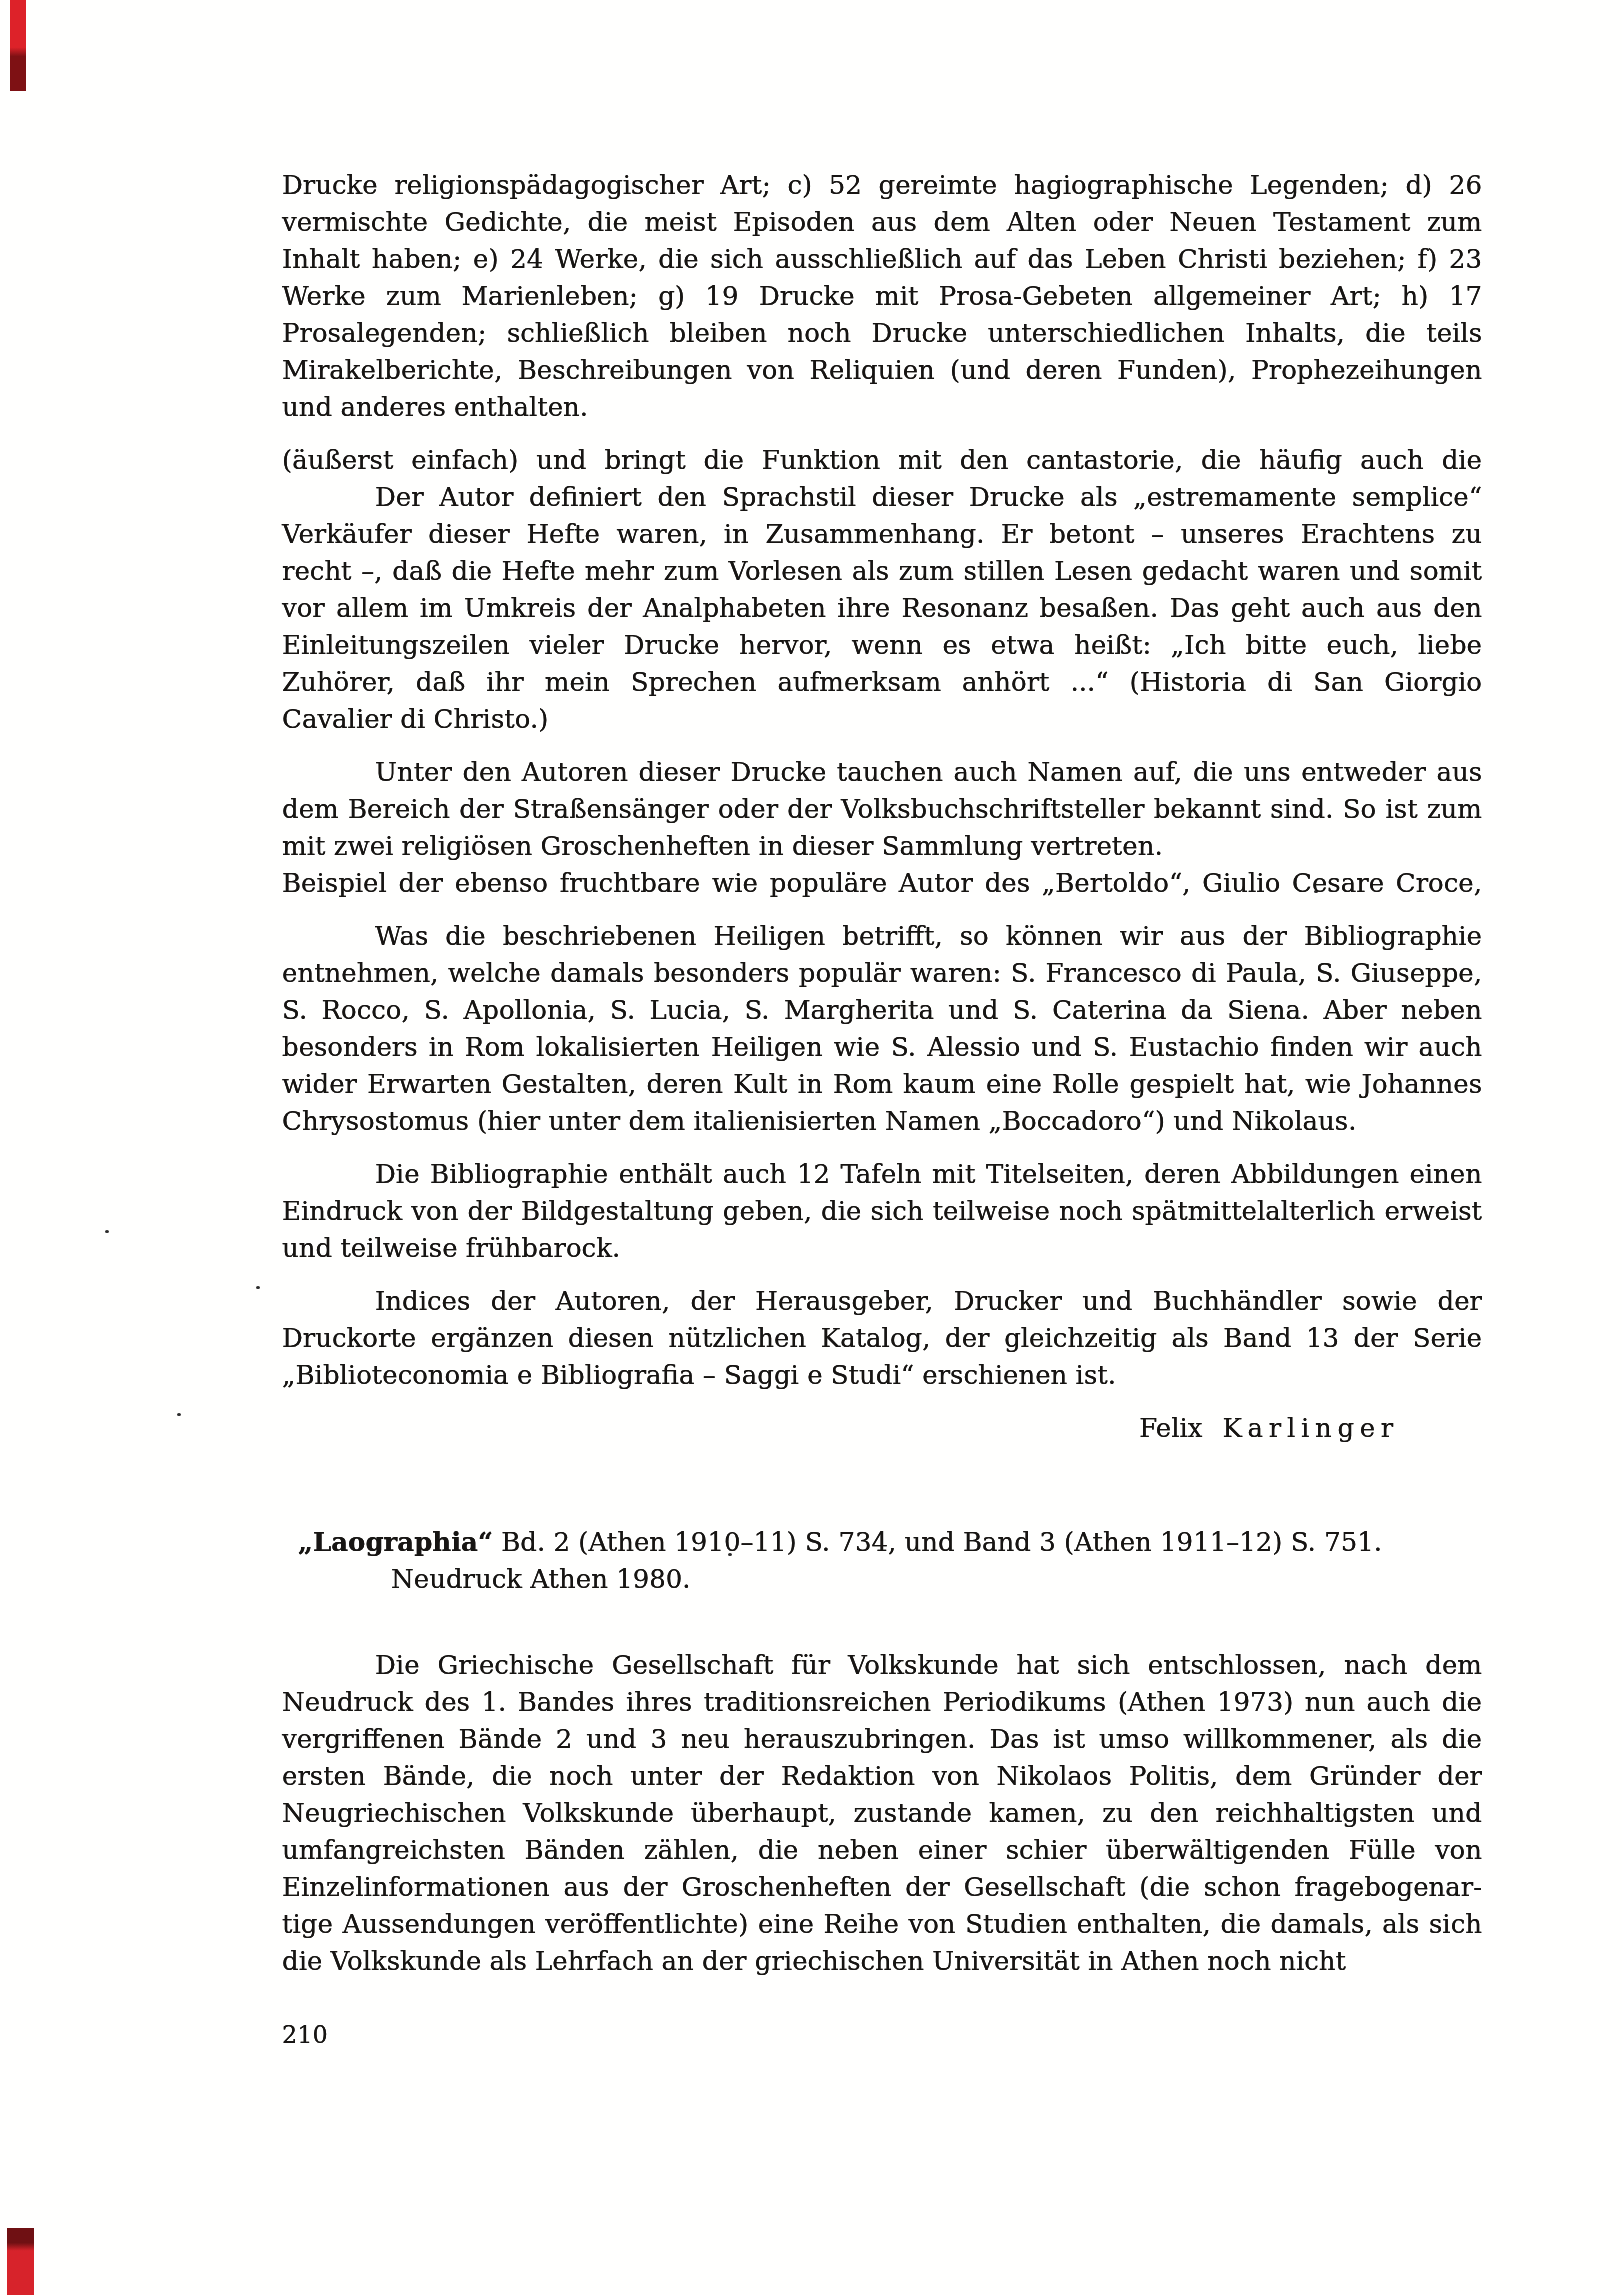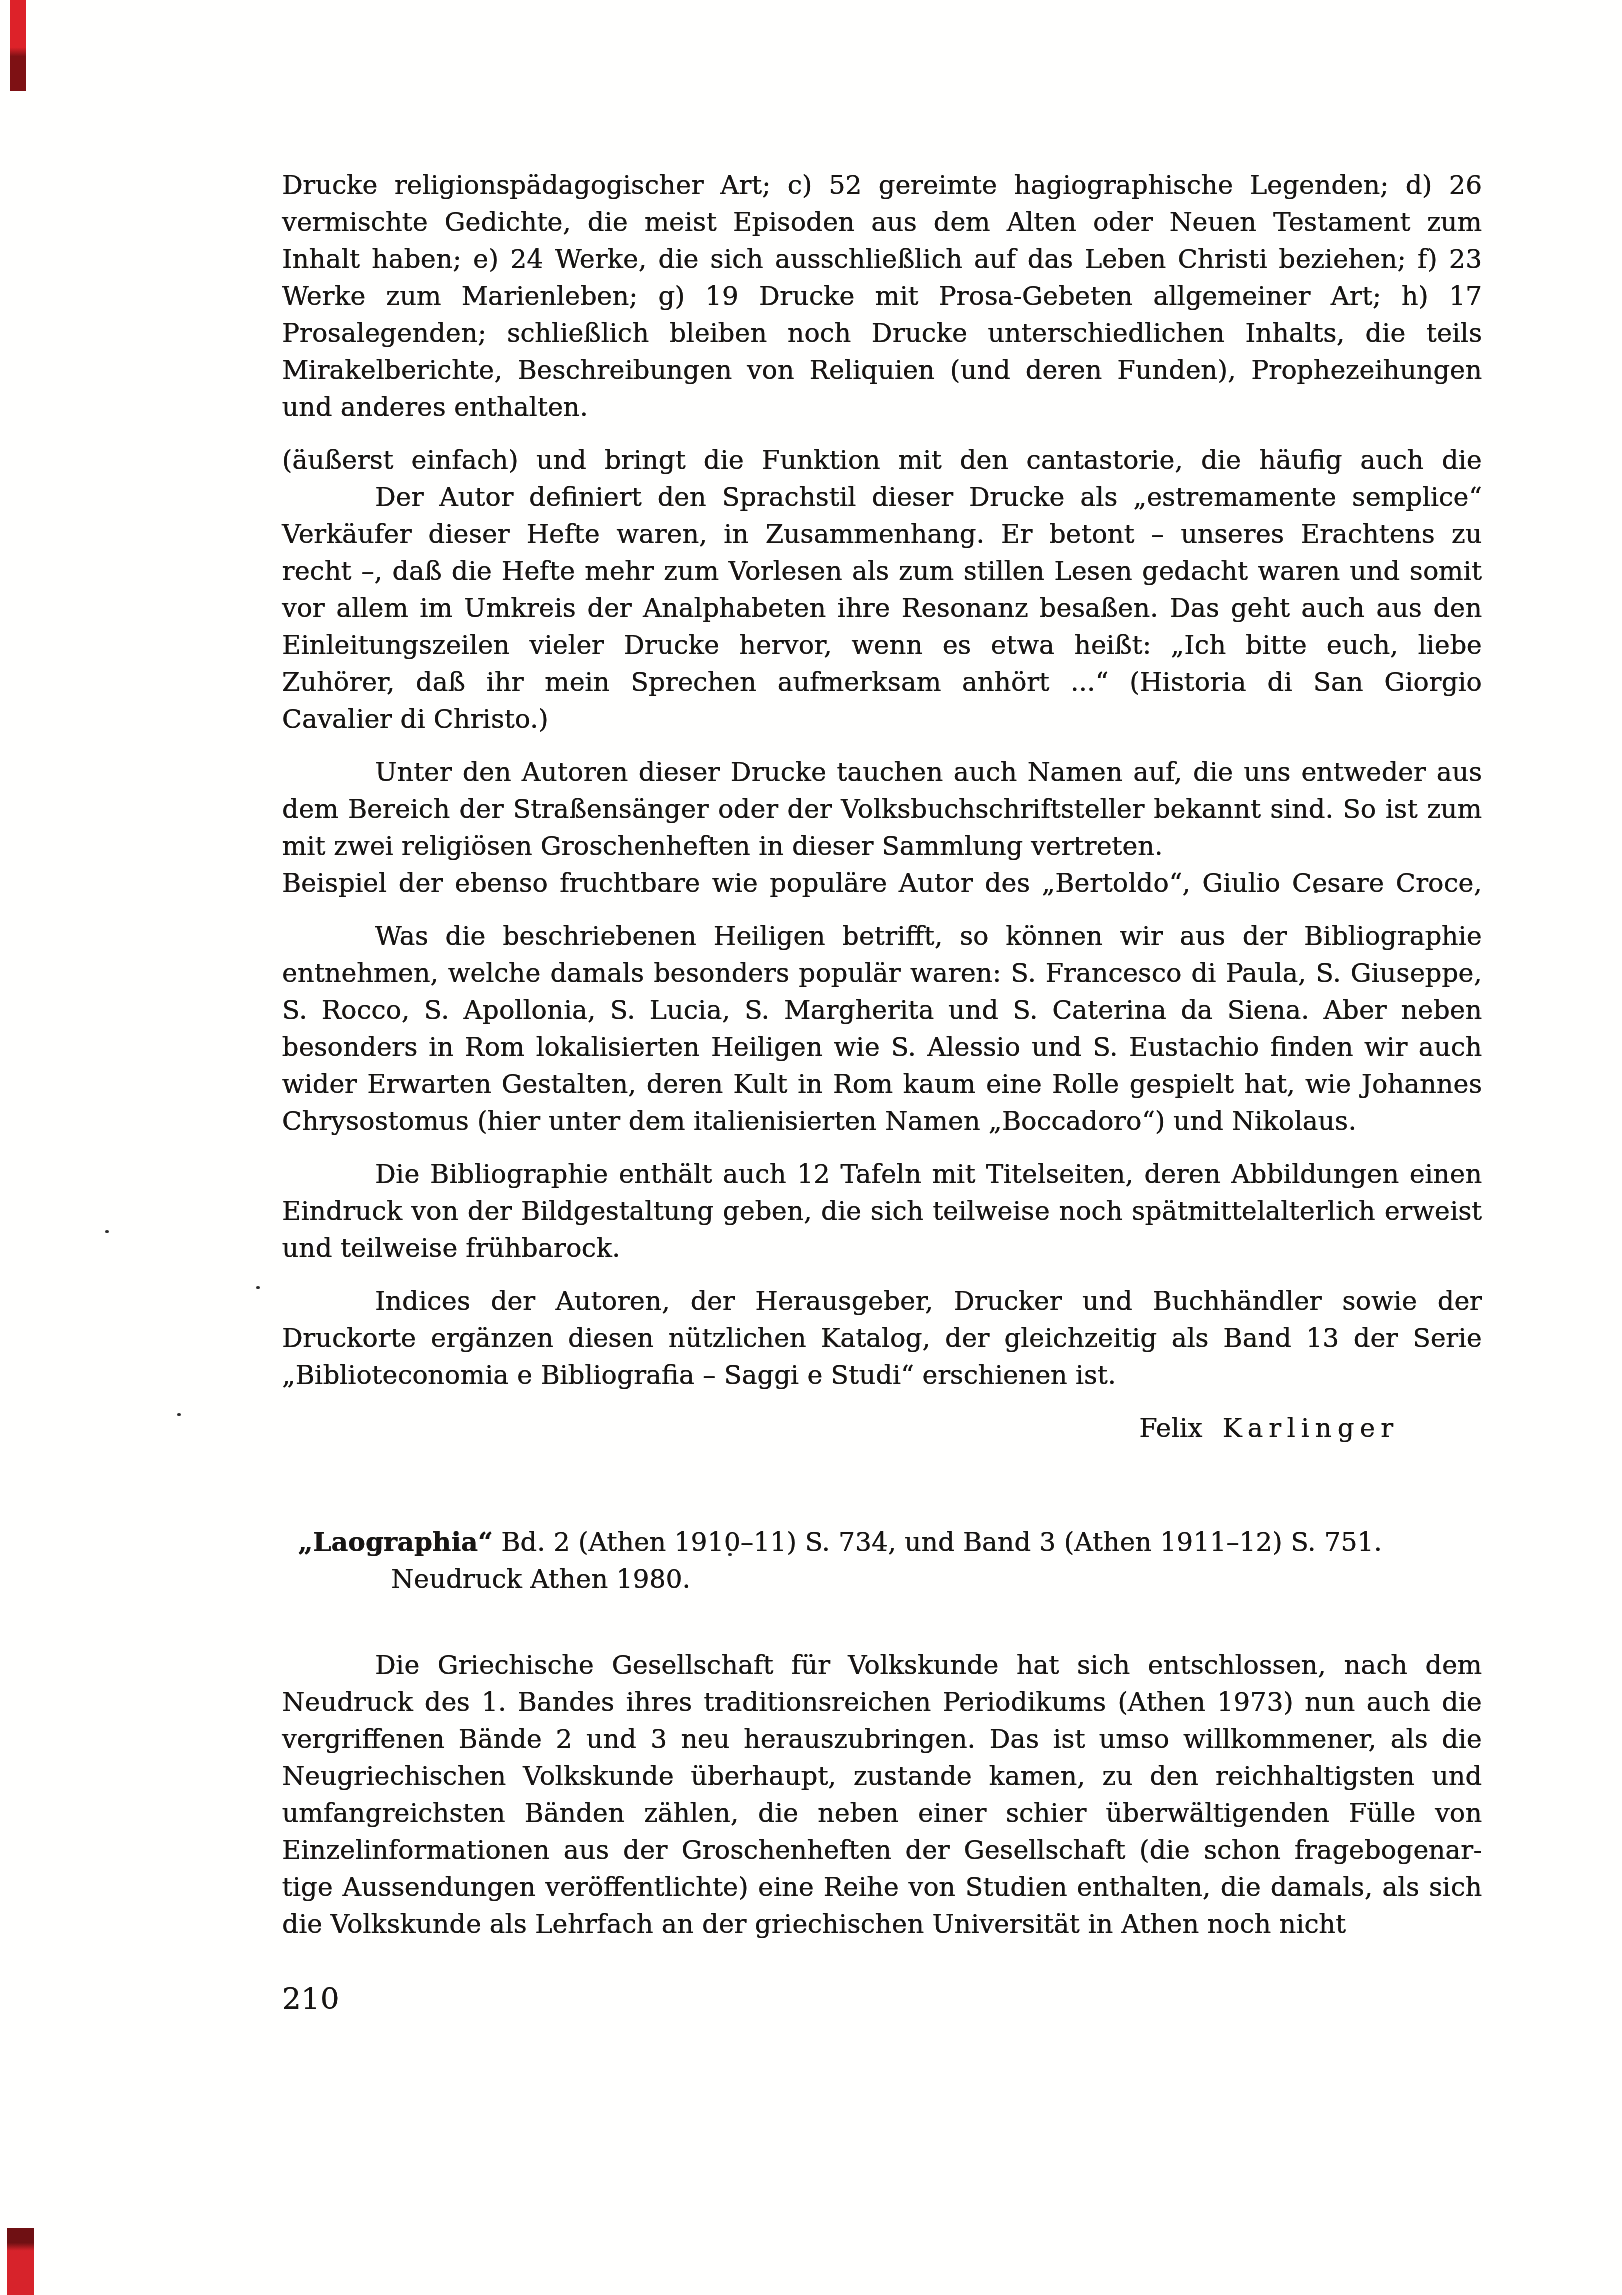--- a/index.html
+++ b/index.html
@@ -45,21 +45,21 @@
     margin: 0 0 77px 0;
   }
   .signature .surname { letter-spacing: 5.7px; margin-left: 20px; }
 
   .entry { margin: 0 0 49px 16px; }
   .entry .bold { font-weight: bold; }
   .entry .entry-l2 { text-indent: 93px; }
 
   .pagenum {
     margin-top: 37px;
-    font-size: 30px;
+    font-size: 24px;
     line-height: 37px;
   }
 
   .redbar { position: absolute; }
   .speck {
     position: absolute;
     width: 4px;
     height: 3.2px;
     border-radius: 50%;
     background: #2b2b2b;
@@ -135,20 +135,21 @@
     <div class="entry">
       <div class="line last entry-l1"><span class="bold">„Laographia“</span><span> Bd. 2 (Athen 1910–11) S. 734, und Band 3 (Athen 1911–12) S. 751.</span></div>
       <div class="line last entry-l2"><span>Neudruck Athen 1980.</span></div>
     </div>
 
     <div id="paragraphs-after">
         <div class="para">
           <div class="line just indent">Die Griechische Gesellschaft für Volkskunde hat sich entschlossen, nach dem</div>
           <div class="line just">Neudruck des 1. Bandes ihres traditionsreichen Periodikums (Athen 1973) nun auch die</div>
           <div class="line just">vergriffenen Bände 2 und 3 neu herauszubringen. Das ist umso willkommener, als die</div>
+          <div class="line just">ersten Bände, die noch unter der Redaktion von Nikolaos Politis, dem Gründer der</div>
           <div class="line just">Neugriechischen Volkskunde überhaupt, zustande kamen, zu den reichhaltigsten und</div>
           <div class="line just">umfangreichsten Bänden zählen, die neben einer schier überwältigenden Fülle von</div>
           <div class="line just">Einzelinformationen aus der Groschenheften der Gesellschaft (die schon fragebogenar-</div>
           <div class="line just">tige Aussendungen veröffentlichte) eine Reihe von Studien enthalten, die damals, als sich</div>
           <div class="line last">die Volkskunde als Lehrfach an der griechischen Universität in Athen noch nicht</div>
         </div>
       </div>
 
     <div class="pagenum">210</div>
 

